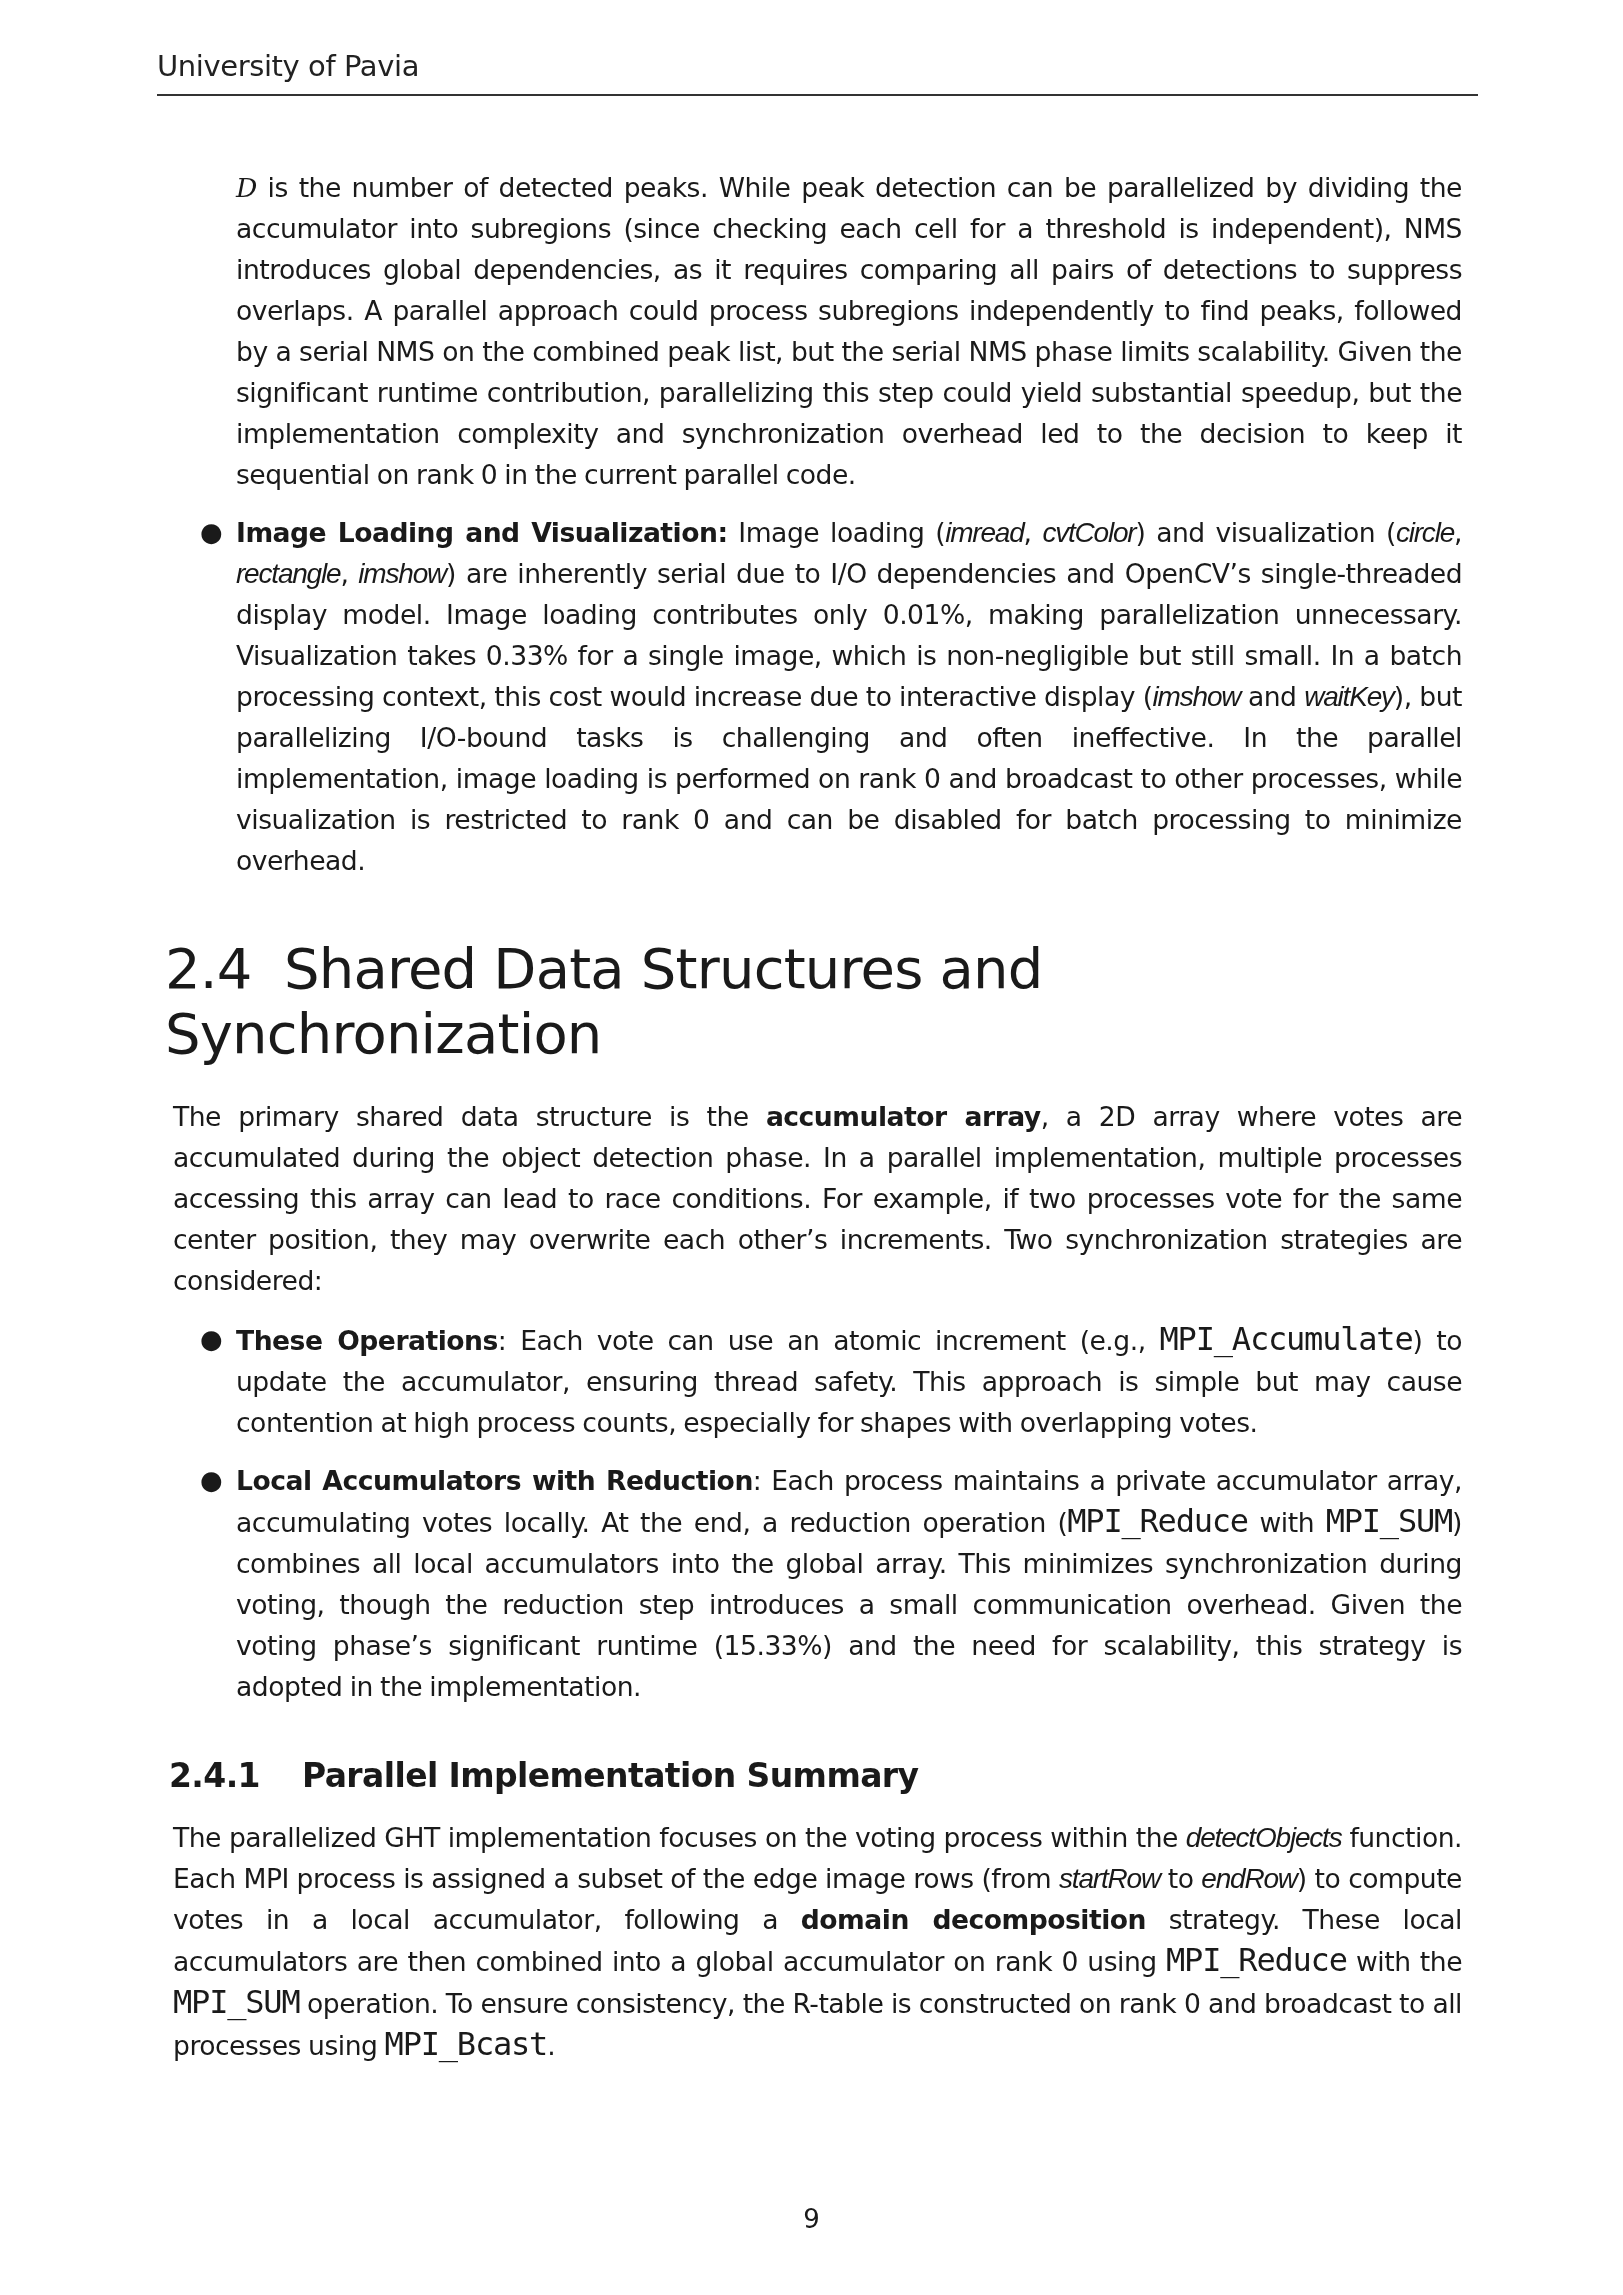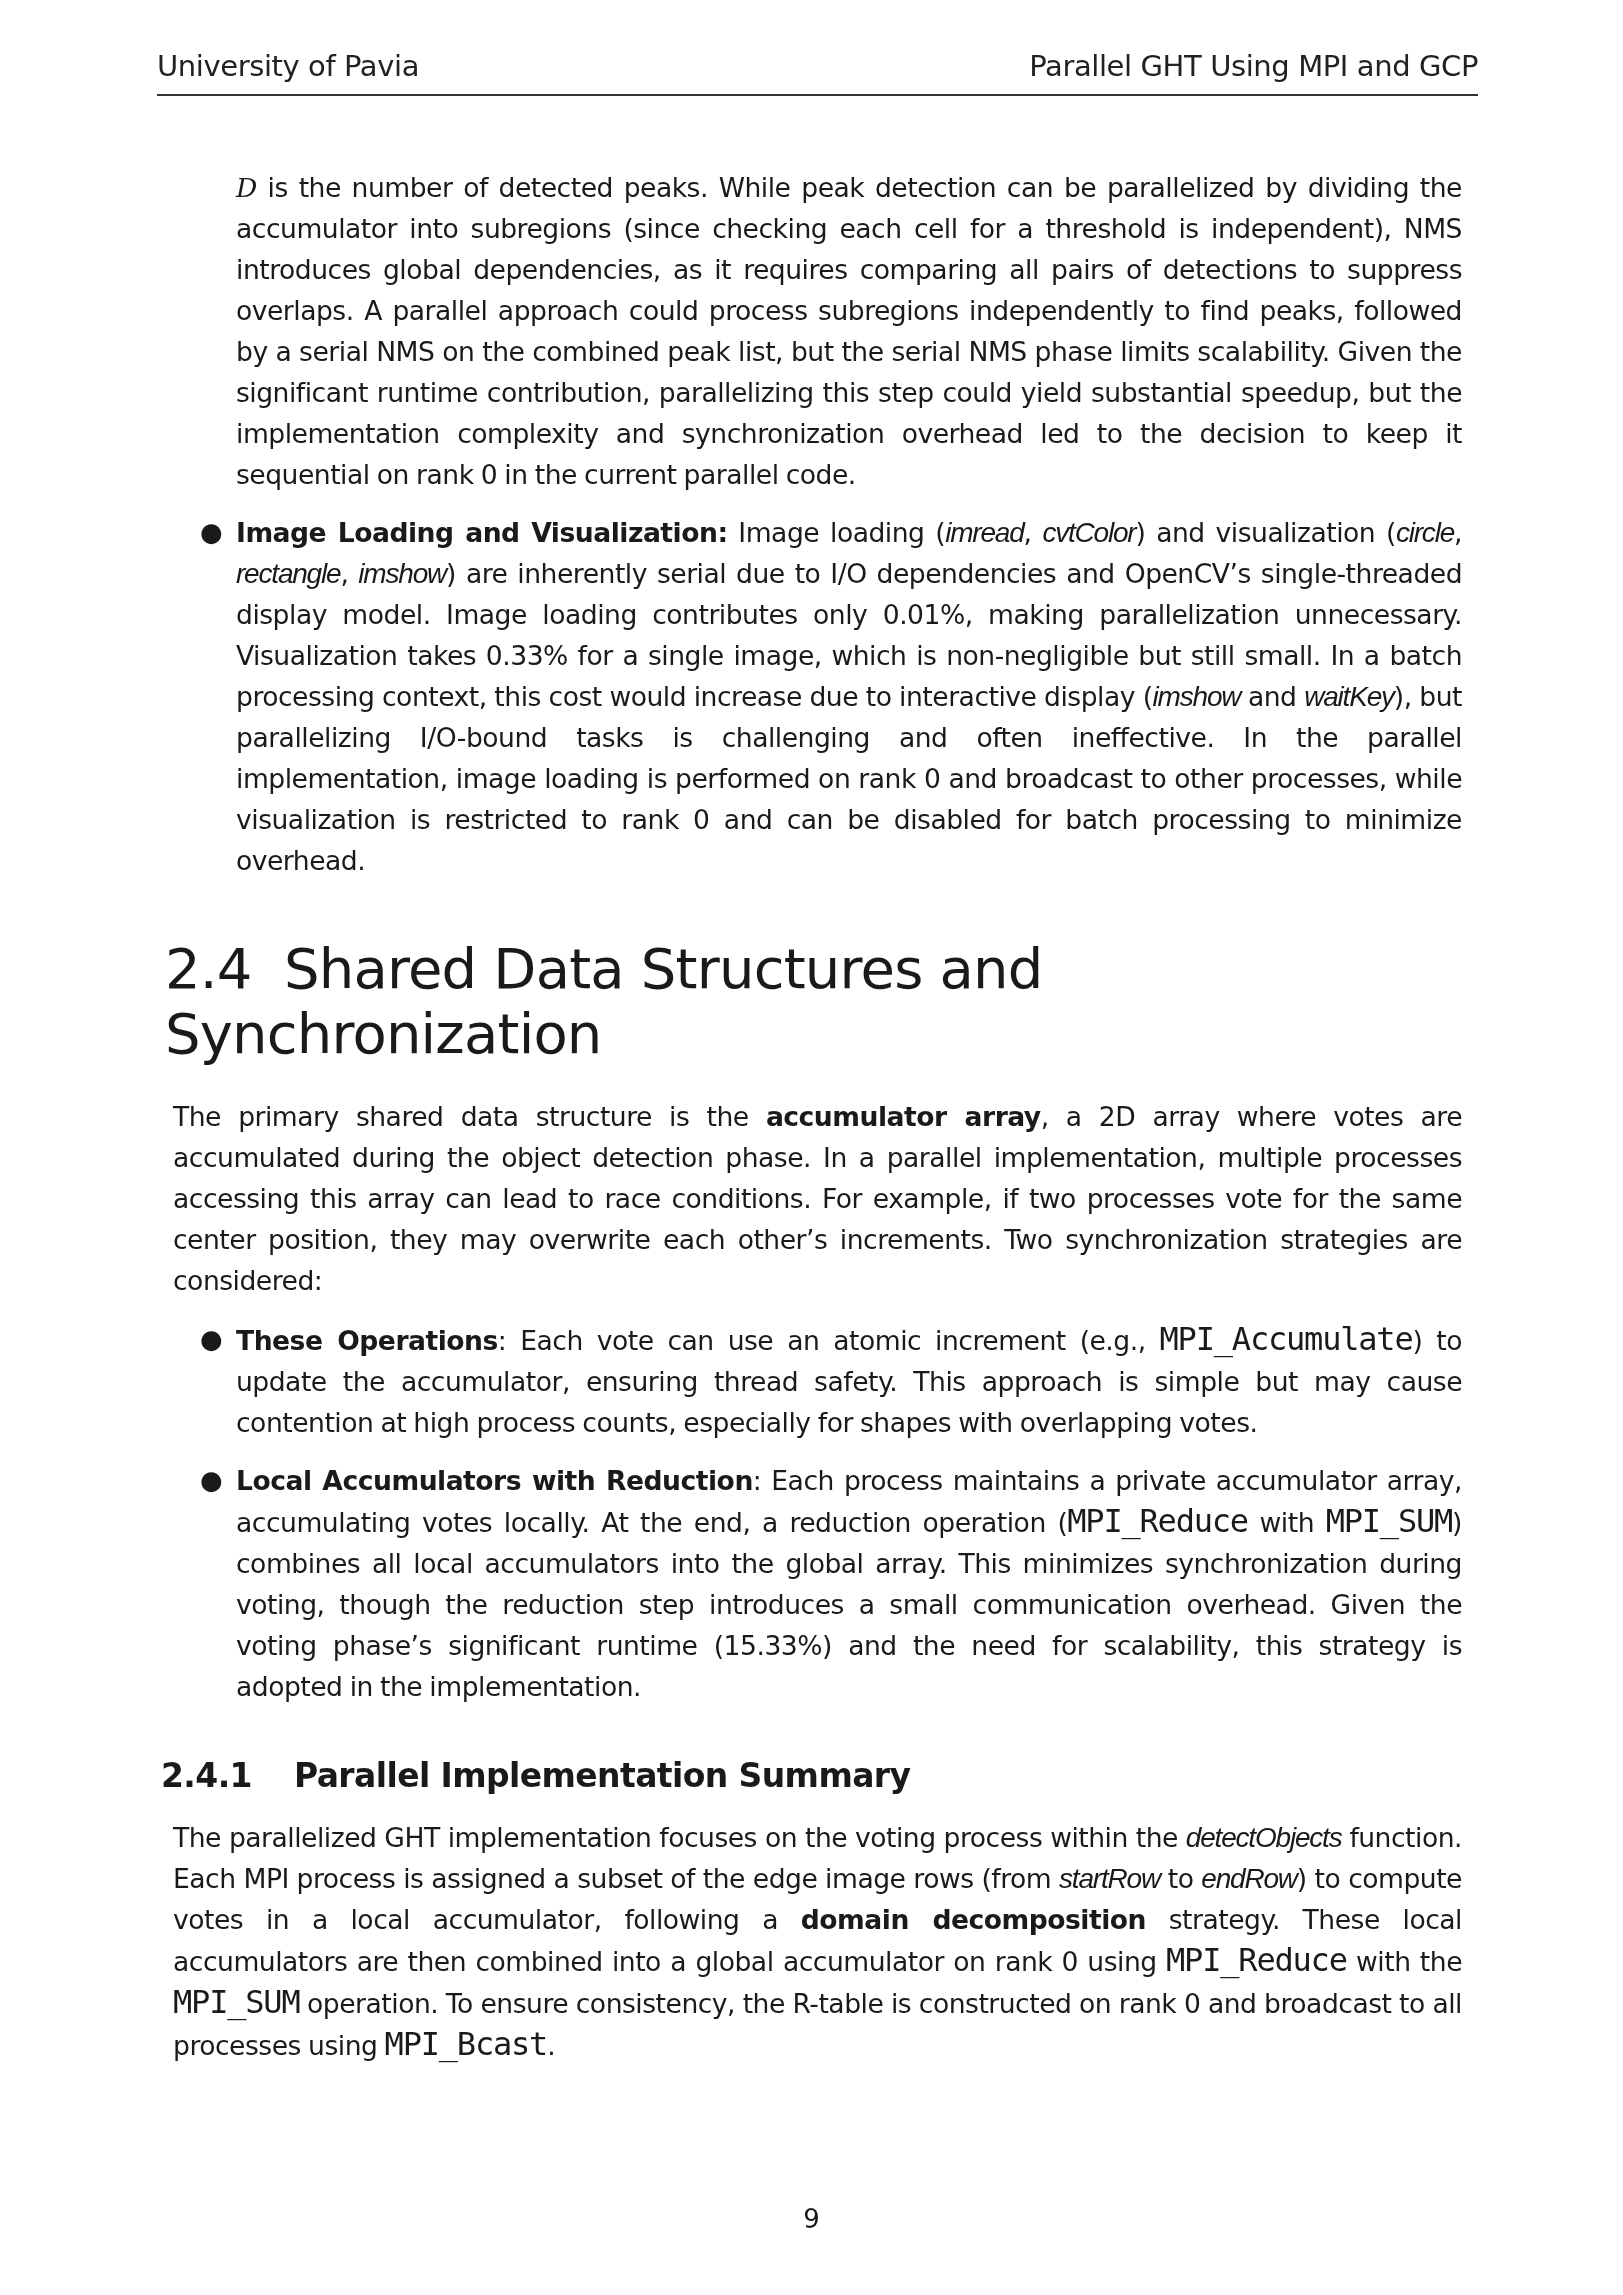--- a/index.html
+++ b/index.html
@@ -30,34 +30,33 @@
   }
   b { font-weight: bold; }
   .code { font-family: "DejaVu Sans Mono", "Liberation Mono", monospace; font-size: 32px; letter-spacing: -1.2px; }
   .code-it { font-family: Liberation Sans, sans-serif; font-style: italic; font-size: 28px; letter-spacing: -1.2px; }
   .math-it { font-family: "DejaVu Serif", "Liberation Serif", serif; font-style: italic; }
   h2 {
     font-size: 56px; font-weight: normal; margin: 8px; letter-spacing: -0.8px;
   }
   h2 .num { display: inline-block; width: 119px; }
   h3 {
-    font-size: 33px; font-weight: bold; margin: 4px; letter-spacing: -0.6px;
+    font-size: 33px; font-weight: bold; margin: 12px; letter-spacing: -0.6px;
   }
   h3 .num { display: inline-block; width: 133px; }
   .page-number {
     position: absolute; top: 2204px; left: 0; width: 1623px; text-align: center;
     font-size: 26px;
   }
 </style>
 </head>
 <body>
 
 <div class="page-header">
   <span>University of Pavia</span>
-  <span>Parallel GHT Using MPI and GCP</span>
 </div>
 <div class="header-rule"></div>
 
 <div class="content">
 
   <p class="indent"><span class="math-it">D</span><span> is the number of detected peaks.  While peak detection can be parallelized by dividing the accumulator into subregions (since checking each cell for a threshold is independent), NMS introduces global dependencies, as it requires comparing all pairs of detections to suppress overlaps.  A parallel approach could process subregions independently to find peaks, followed by a serial NMS on the combined peak list, but the serial NMS phase limits scalability. Given the significant runtime contribution, parallelizing this step could yield substantial speedup, but the implementation complexity and synchronization overhead led to the decision to keep it sequential on rank 0 in the current parallel code.</span></p>
 
   <ul style="margin-top:17.4px;">
     <li>
       <span class="bullet">●</span><b>Image Loading and Visualization:</b><span> Image loading (</span><span class="code-it">imread</span><span>, </span><span class="code-it">cvtColor</span><span>) and visualization (</span><span class="code-it">circle</span><span>, </span><span class="code-it">rectangle</span><span>, </span><span class="code-it">imshow</span><span>) are inherently serial due to I/O dependencies and OpenCV’s single-threaded display model.  Image loading contributes only 0.01%, making parallelization unnecessary.  Visualization takes 0.33% for a single image, which is non-negligible but still small.  In a batch processing context, this cost would increase due to interactive display (</span><span class="code-it">imshow</span><span> and </span><span class="code-it">waitKey</span><span>), but parallelizing I/O-bound tasks is challenging and often ineffective. In the parallel implementation, image loading is performed on rank 0 and broadcast to other processes, while visualization is restricted to rank 0 and can be disabled for batch processing to minimize overhead.</span>

